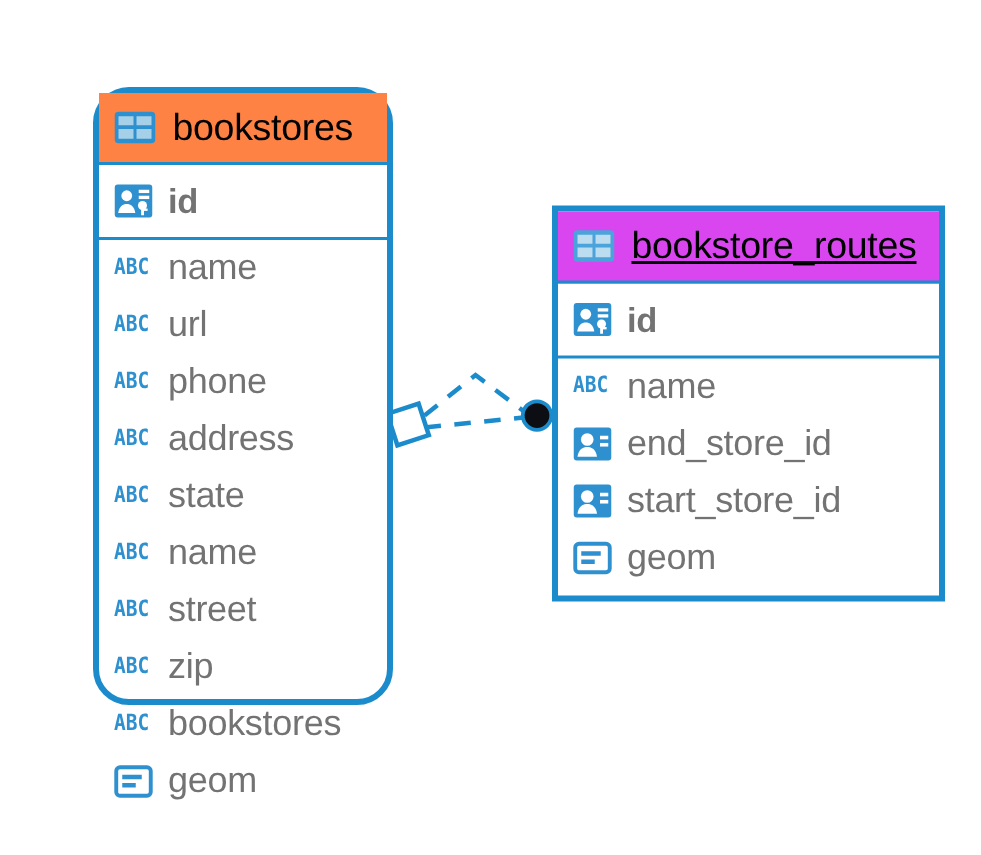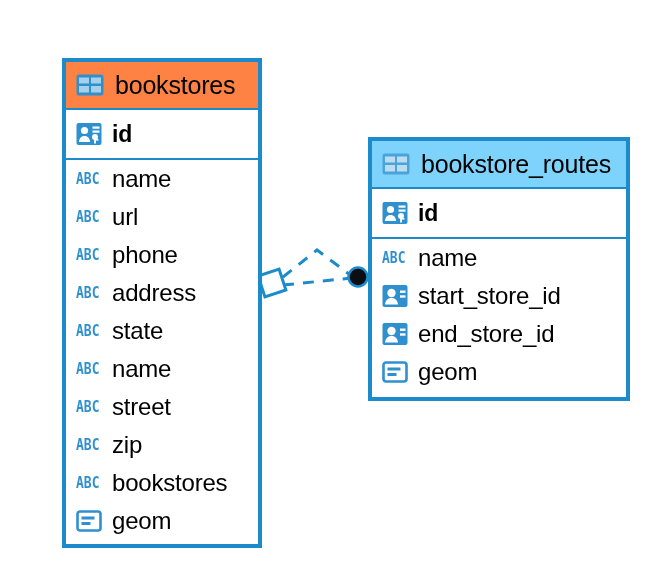--- a/index.html
+++ b/index.html
@@ -25,42 +25,42 @@
   }
   .entity-header {
     display: flex;
     align-items: center;
     box-sizing: border-box;
     height: 48px;
     padding-left: 10px;
     border-bottom: 2px solid #1b8bcc;
   }
   .entity-header.accent-orange { background: #fd8244; }
-  .entity-header.accent-grey   { background: #7dd3fc; }
+  .entity-header.accent-grey   { background: #d946ef; text-decoration: underline; }
   .entity-title {
     font-size: 25px;
     color: #000000;
     margin-left: 11px;
     white-space: nowrap;
     letter-spacing: -0.2px;
   }
   .pk-section {
     border-bottom: 2px solid #1b8bcc;
   }
   .field-row {
     display: flex;
     align-items: center;
     height: 38px;
     padding-left: 10px;
     box-sizing: border-box;
   }
   .pk-section .field-row { height: 48px; }
   .field-label {
     font-size: 24px;
-    color: #000000;
+    color: #737373;
     margin-left: 10px;
     white-space: nowrap;
     letter-spacing: -0.2px;
   }
   .field-label.bold { font-weight: bold; font-size: 23px; }
   .field-icon {
     width: 26px;
     height: 26px;
     flex: 0 0 26px;
     display: block;
@@ -109,21 +109,21 @@
 
     <g transform="translate(272,283) rotate(-18)">
       <rect x="-11" y="-11" width="22" height="22" fill="#ffffff" stroke="#1b8bcc" stroke-width="3"></rect>
     </g>
 
     <g>
       <circle cx="358" cy="277" r="9.5" fill="#0d0d14" stroke="#1b8bcc" stroke-width="2.5"></circle>
     </g>
   </svg>
 
-  <div class="entity" style="left:62px; top:58px; width:200px; height:490px;">
+  <div class="entity" style="left:62px; top:58px; width:200px; height:412px;border-radius:24px;">
 
     <div class="entity-header accent-orange">
       <svg class="header-icon" viewBox="0 0 28 22">
         <rect x="0.5" y="0.5" width="27" height="21" rx="2.5" fill="#2f90d0"></rect>
         <rect x="3" y="3.5" width="10" height="6" fill="#a6cfe8"></rect>
         <rect x="15" y="3.5" width="10" height="6" fill="#a6cfe8"></rect>
         <rect x="3" y="12" width="10" height="6.5" fill="#a6cfe8"></rect>
         <rect x="15" y="12" width="10" height="6.5" fill="#a6cfe8"></rect>
       </svg>
       <span class="entity-title">bookstores</span>
@@ -241,32 +241,32 @@
       </div>
 
       <div class="field-row">
         <svg class="field-icon" viewBox="0 0 26 26">
           <rect x="0.5" y="2" width="25" height="22" rx="2" fill="#2f90d0"></rect>
           <circle cx="9.5" cy="10" r="4.2" fill="#ffffff"></circle>
           <path d="M3 21.5 C3.6 16.6 6.6 15 9.5 15 C12.4 15 15.4 16.6 16 21.5 Z" fill="#ffffff"></path>
           <rect x="18" y="7.5" width="5.5" height="2.4" fill="#ffffff"></rect>
           <rect x="18" y="12.3" width="5.5" height="2.4" fill="#ffffff"></rect>
         </svg>
-        <span class="field-label">start_store_id</span>
+        <span class="field-label">end_store_id</span>
       </div>
 
       <div class="field-row">
         <svg class="field-icon" viewBox="0 0 26 26">
           <rect x="0.5" y="2" width="25" height="22" rx="2" fill="#2f90d0"></rect>
           <circle cx="9.5" cy="10" r="4.2" fill="#ffffff"></circle>
           <path d="M3 21.5 C3.6 16.6 6.6 15 9.5 15 C12.4 15 15.4 16.6 16 21.5 Z" fill="#ffffff"></path>
           <rect x="18" y="7.5" width="5.5" height="2.4" fill="#ffffff"></rect>
           <rect x="18" y="12.3" width="5.5" height="2.4" fill="#ffffff"></rect>
         </svg>
-        <span class="field-label">end_store_id</span>
+        <span class="field-label">start_store_id</span>
       </div>
 
       <div class="field-row">
         <svg class="field-icon" viewBox="0 0 26 26">
           <rect x="1.5" y="3.5" width="23" height="19" rx="2.5" fill="#ffffff" stroke="#2f90d0" stroke-width="2.6"></rect>
           <rect x="5.5" y="8.5" width="13" height="3" fill="#2f90d0"></rect>
           <rect x="5.5" y="14" width="9" height="3" fill="#2f90d0"></rect>
         </svg>
         <span class="field-label">geom</span>
       </div>

